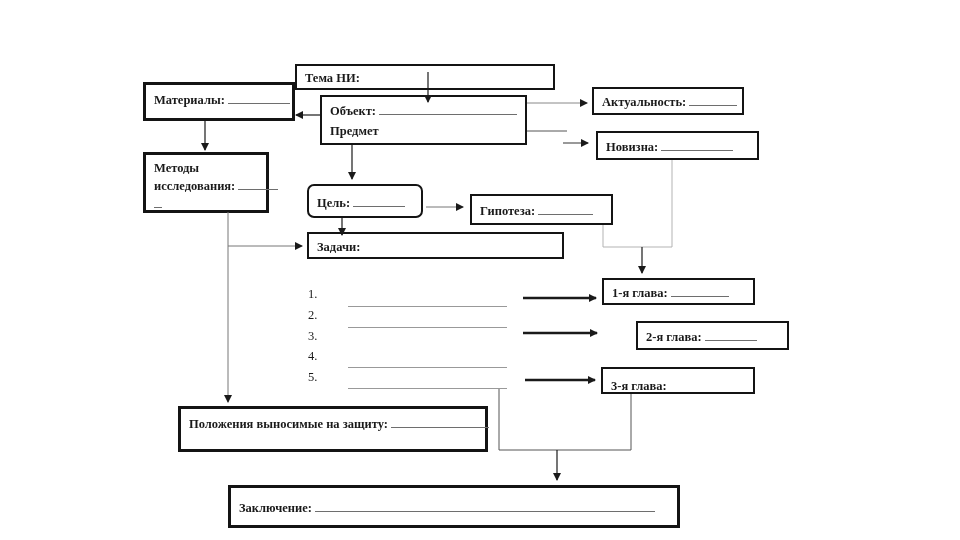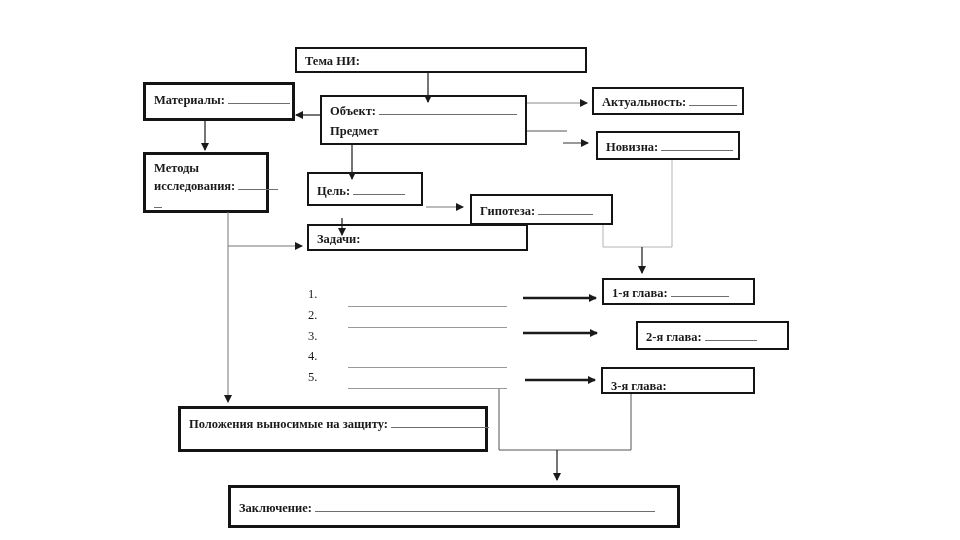--- a/index.html
+++ b/index.html
@@ -13,29 +13,29 @@
     font-weight:bold;font-size:12.5px;line-height:1.45;padding:4px 8px;z-index:2;
     white-space:nowrap;
   }
   .bold3{border-width:3px;}
   .fill{display:inline-block;height:10px;border-bottom:1.2px solid #6e6e6e;margin-left:3px;vertical-align:baseline;}
   .row{display:flex;align-items:baseline;}
   .grow{flex:1;}
   .w48{width:48px}.w52{width:52px}.w55{width:55px}.w58{width:58px}.w62{width:62px}
   .w72{width:72px}.w40{width:40px}.w8{width:8px}.w98{width:98px}
   
-  .b-tema{left:295px;top:47px;width:292px;height:26px;padding-top:3px;}
+  .b-tema{left:295px;top:64px;width:260px;height:26px;padding-top:3px;}
   .b-materialy{left:143px;top:82px;width:152px;height:39px;padding-top:6px;}
   .b-obyekt{left:320px;top:95px;width:207px;height:50px;line-height:1.6;}
   .b-aktualnost{left:592px;top:87px;width:152px;height:28px;padding-top:4px;}
-  .b-novizna{left:596px;top:131px;width:144px;height:29px;padding-top:5px;}
+  .b-novizna{left:596px;top:131px;width:163px;height:29px;padding-top:5px;}
   .b-metody{left:143px;top:152px;width:126px;height:61px;}
-  .b-tsel{left:307px;top:172px;width:116px;height:34px;padding-top:8px;}
+  .b-tsel{left:307px;top:184px;width:116px;height:34px;padding-top:8px;border-radius:7px;}
   .b-gipoteza{left:470px;top:194px;width:143px;height:31px;padding-top:6px;}
-  .b-zadachi{left:307px;top:224px;width:221px;height:27px;padding-top:4px;}
+  .b-zadachi{left:307px;top:232px;width:257px;height:27px;padding-top:4px;}
   .b-glava1{left:602px;top:278px;width:153px;height:27px;padding-top:4px;}
   .b-glava2{left:603px;top:321px;width:153px;height:29px;padding-top:5px;margin-left:33px;}
   .b-glava3{left:601px;top:367px;width:154px;height:27px;padding-top:8px;}
   .b-polozheniya{left:178px;top:406px;width:310px;height:46px;padding-top:6px;}
   .b-zakl{left:228px;top:485px;width:452px;height:43px;padding-top:11px;}
   
   .task-list{position:absolute;left:308px;top:287px;z-index:2;font-size:12.5px;}
   .task-list div{height:20.8px;}
 </style>
 </head>

